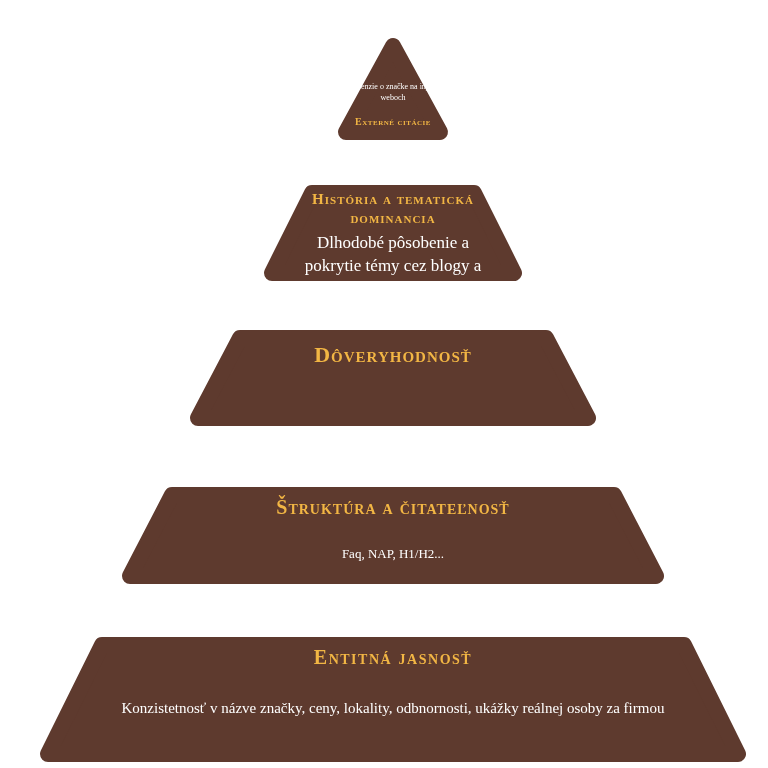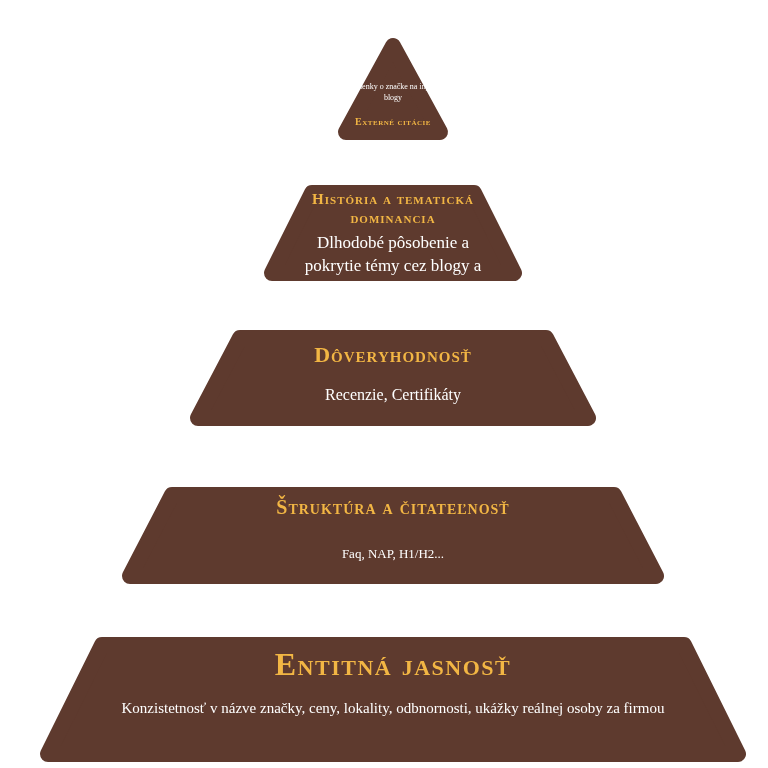--- a/index.html
+++ b/index.html
@@ -51,49 +51,48 @@
   
   .l2-title { top: 190px; width: 220px; font-size: 15px; line-height: 1.25; }
   .l2-sub   { top: 232px; width: 210px; font-size: 17px; line-height: 1.35; }
   
   .l3-title { top: 342px; width: 400px; font-size: 22px; }
   .l3-sub   { top: 386px; width: 340px; font-size: 16px; }
   
   .l4-title { top: 496px; width: 520px; font-size: 20px; }
   .l4-sub   { top: 546px; width: 340px; font-size: 13px; }
   
-  .l5-title { top: 646px; width: 620px; font-size: 32px; letter-spacing: 1.5px; }
+  .l5-title { top: 646px; width: 620px; font-size: 20px; letter-spacing: 1.5px; }
   .l5-sub   { top: 698px; width: 620px; font-size: 15px; line-height: 1.45; }
 </style>
 </head>
 <body>
 
 <div class="stage">
 
   <svg class="pyramid-svg" viewBox="0 0 768 768" aria-hidden="true">
 
     <polygon points="393,46 440,132 346,132"></polygon>
 
     <polygon points="312,193 474,193 514,273 272,273"></polygon>
 
     <polygon points="240,338 546,338 588,418 198,418"></polygon>
 
     <polygon points="172,495 614,495 656,576 130,576"></polygon>
 
     <polygon points="102,645 684,645 738,754 48,754"></polygon>
   </svg>
 
-  <div class="txt white l1-sub">Zmienky o značke na iných blogy</div>
+  <div class="txt white l1-sub">Recenzie o značke na iných weboch</div>
   <div class="txt gold l1-title">Externé citácie</div>
 
   <div class="txt gold l2-title">História a tematická dominancia</div>
   <div class="txt white l2-sub">Dlhodobé pôsobenie a pokrytie témy cez blogy  a pod.</div>
 
   <div class="txt gold l3-title">Dôveryhodnosť</div>
-  <div class="txt white l3-sub">Recenzie, Certifikáty</div>
 
   <div class="txt gold l4-title">Štruktúra a čitateľnosť</div>
   <div class="txt white l4-sub">Faq, NAP, H1/H2...</div>
 
   <div class="txt gold l5-title">Entitná jasnosť</div>
   <div class="txt white l5-sub">Konzistetnosť v názve značky, ceny, lokality, odbnornosti, ukážky reálnej osoby za firmou</div>
 
 </div>
 
 </body></html>

